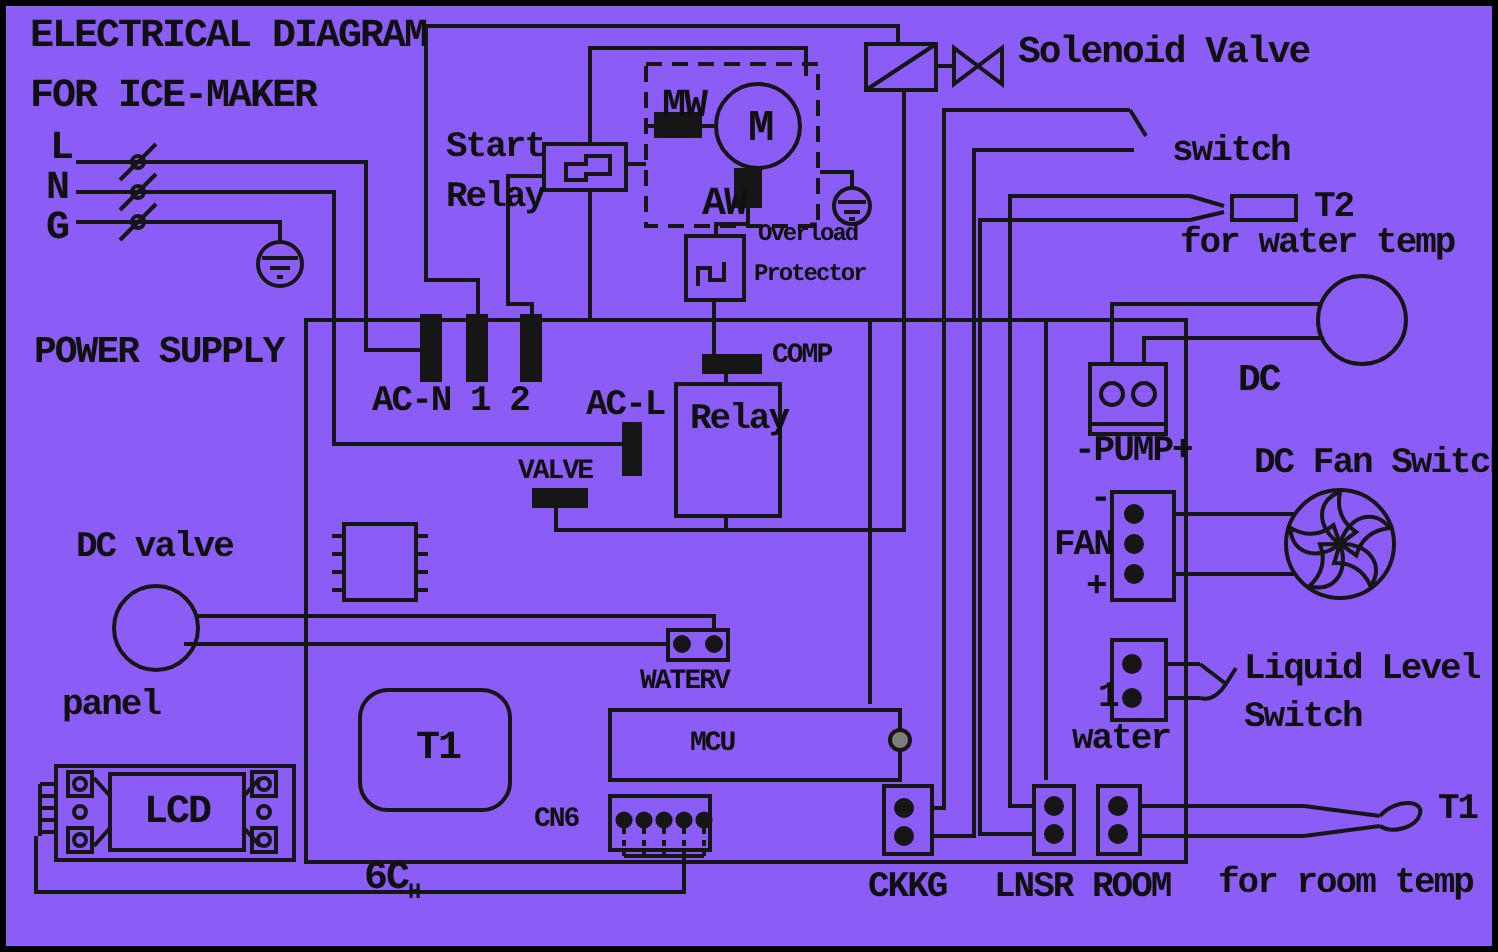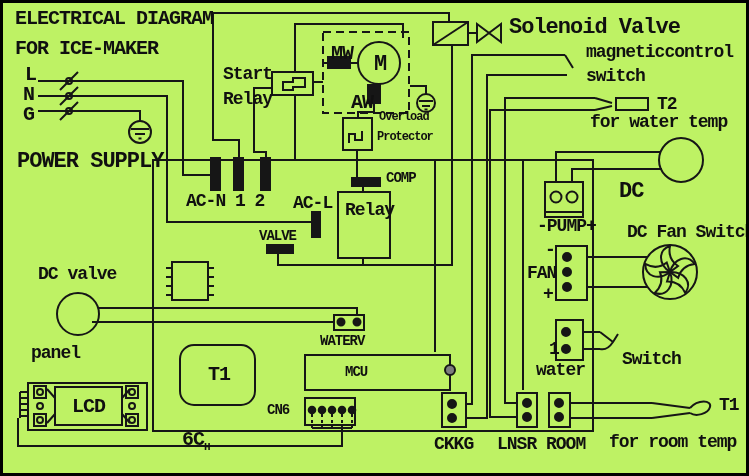--- a/index.html
+++ b/index.html
@@ -1,24 +1,24 @@
 <!DOCTYPE html>
 <html><head>
 <meta charset="utf-8">
 <style>
   html,body{margin:0;padding:0;background:#4a4a4a;}
   #stage{
     position:relative;width:749px;height:476px;box-sizing:border-box;
-    background:#bef264;border:3px solid #000;overflow:hidden;
+    background:#8b5cf6;border:3px solid #000;overflow:hidden;
     font-family:"Liberation Mono","DejaVu Sans Mono",monospace;
     color:#101010;
   }
   #schematic{position:absolute;left:0;top:0;}
   .lbl{position:absolute;white-space:pre;font-weight:bold;line-height:1;letter-spacing:-1px;}
-  .fs20{font-size:20px}.fs19{font-size:22px}.fs18{font-size:18px}
+  .fs20{font-size:20px}.fs19{font-size:19px}.fs18{font-size:18px}
   .fs17{font-size:14px}.fs16{font-size:12px}.fs15{font-size:20px}.fs22{font-size:22px}
   sub{font-size:11px;}
 </style>
 </head>
 <body>
 
 <div id="stage">
 
 <svg id="schematic" width="743" height="470" viewBox="3 3 743 470" stroke="#161616" stroke-width="2" fill="none">
 
@@ -190,49 +190,49 @@
   <path d="M18,418 V446 H342 V428"></path>
 
 </svg>
 
 <div class="lbl fs20" style="left:12px;top:6px">ELECTRICAL DIAGRAM</div>
 <div class="lbl fs20" style="left:12px;top:36px">FOR ICE-MAKER</div>
 
 <div class="lbl fs20" style="left:22px;top:62px">L</div>
 <div class="lbl fs20" style="left:20px;top:82px">N</div>
 <div class="lbl fs20" style="left:20px;top:102px">G</div>
-<div class="lbl fs19" style="left:14px;top:148px">POWER SUPPLY</div>
+<div class="lbl fs19" style="left:14px;top:164px">POWER SUPPLY</div>
 
 <div class="lbl fs18" style="left:220px;top:62px">Start</div>
 <div class="lbl fs18" style="left:220px;top:87px">Relay</div>
 <div class="lbl fs15" style="left:328px;top:41px">MW</div>
 <div class="lbl fs15" style="left:348px;top:90px">AW</div>
 <div class="lbl fs22" style="left:371px;top:51px">M</div>
 <div class="lbl fs16" style="left:376px;top:108px">Overload</div>
 <div class="lbl fs16" style="left:374px;top:128px">Protector</div>
 
 <div class="lbl fs19" style="left:506px;top:14px">Solenoid Valve</div>
-<div class="lbl fs18" style="left:583px;top:40px">magneticcontrol</div>
 <div class="lbl fs18" style="left:583px;top:64px">switch</div>
 <div class="lbl fs18" style="left:654px;top:92px">T2</div>
 <div class="lbl fs18" style="left:587px;top:110px">for water temp</div>
 
 <div class="lbl fs18" style="left:183px;top:189px">AC-N 1 2</div>
 <div class="lbl fs18" style="left:290px;top:191px">AC-L</div>
 <div class="lbl fs17" style="left:383px;top:168px">COMP</div>
 <div class="lbl fs18" style="left:342px;top:198px">Relay</div>
 <div class="lbl fs17" style="left:256px;top:226px">VALVE</div>
 
 <div class="lbl fs19" style="left:616px;top:178px">DC</div>
 <div class="lbl fs18" style="left:534px;top:214px">-PUMP+</div>
 <div class="lbl fs18" style="left:624px;top:220px">DC Fan Switch</div>
 <div class="lbl fs18" style="left:542px;top:238px">-</div>
 <div class="lbl fs18" style="left:524px;top:261px">FAN</div>
 <div class="lbl fs18" style="left:540px;top:282px">+</div>
 
+<div class="lbl fs18" style="left:619px;top:323px">Liquid Level</div>
 <div class="lbl fs18" style="left:619px;top:347px">Switch</div>
 <div class="lbl fs18" style="left:546px;top:337px">1</div>
 <div class="lbl fs18" style="left:533px;top:358px">water</div>
 
 <div class="lbl fs18" style="left:35px;top:262px">DC valve</div>
 <div class="lbl fs18" style="left:28px;top:341px">panel</div>
 <div class="lbl fs20" style="left:69px;top:394px">LCD</div>
 <div class="lbl fs20" style="left:205px;top:362px">T1</div>
 <div class="lbl fs17" style="left:342px;top:362px">MCU</div>
 <div class="lbl fs17" style="left:317px;top:331px">WATERV</div>

